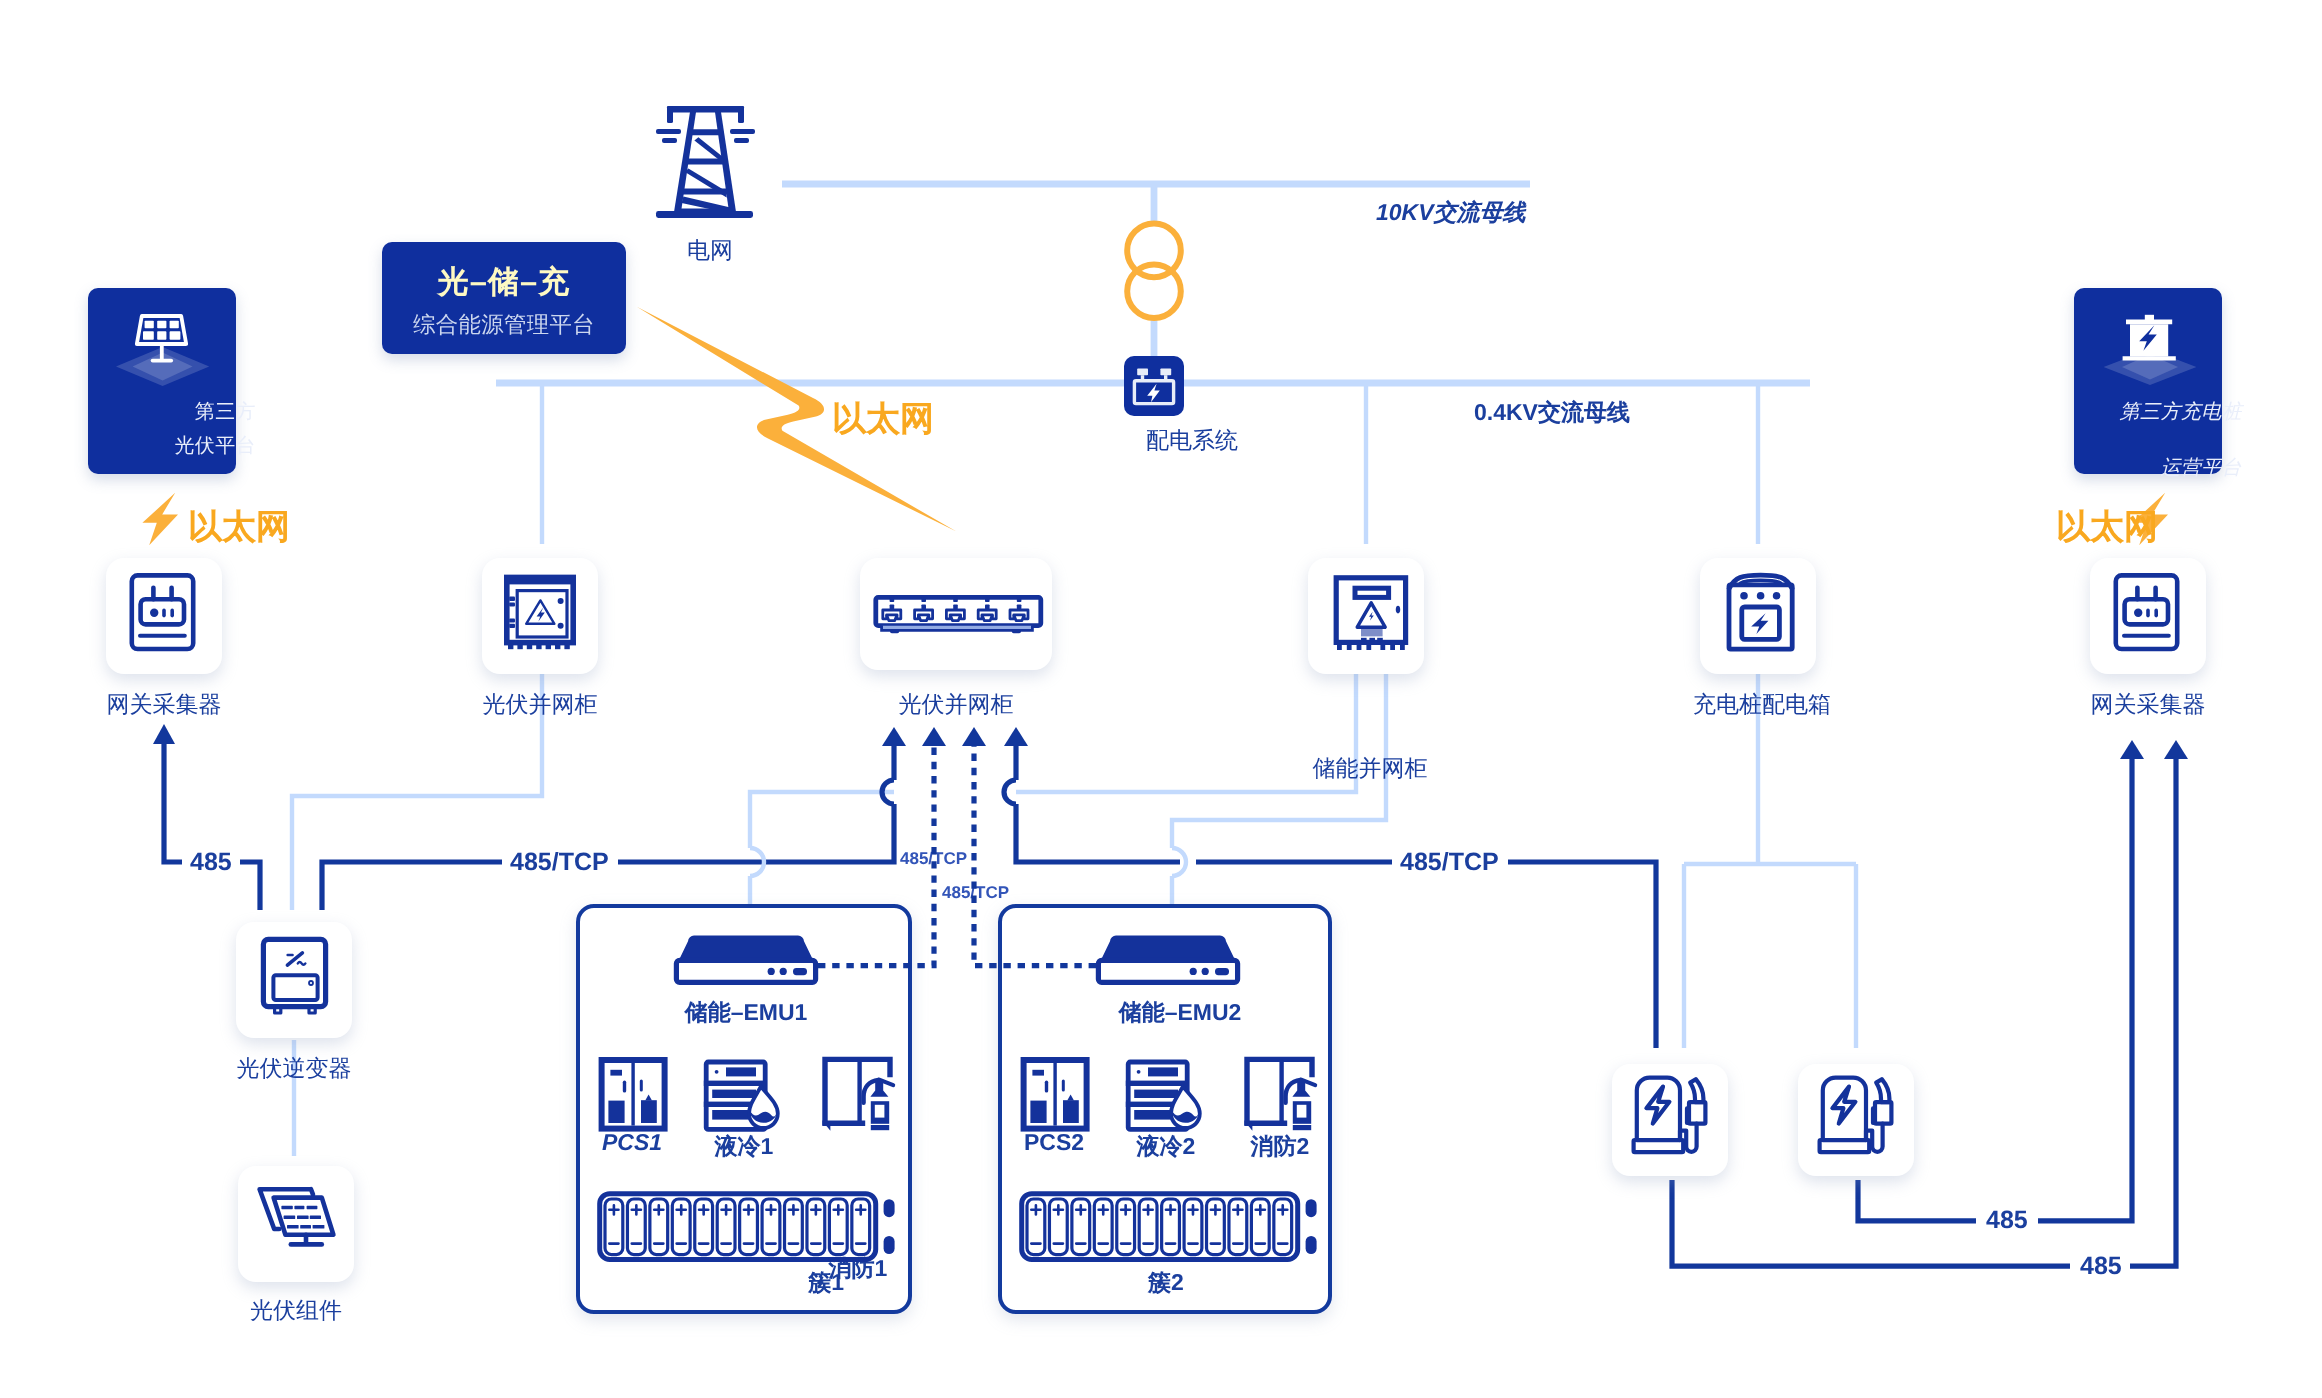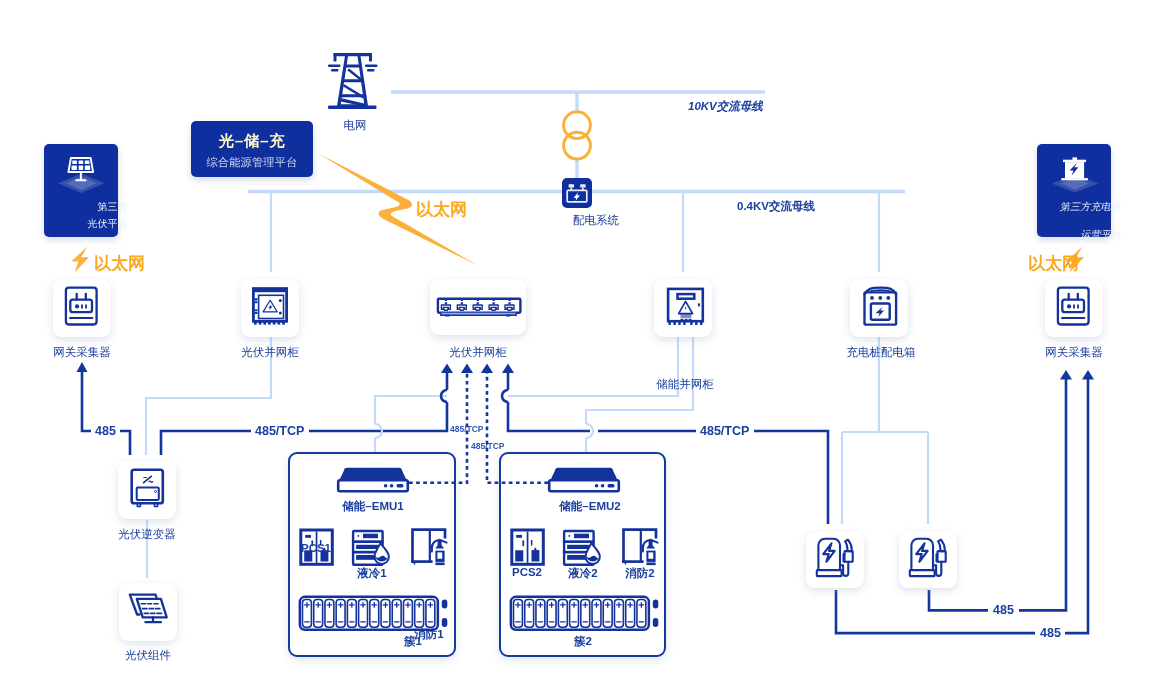--- a/index.html
+++ b/index.html
@@ -440,21 +440,21 @@
 <svg viewBox="0 0 50 46" style="position:absolute;left:294px;top:526px;width:50px;height:46px;">
     <rect x="6.8" y="4.0" width="31.5" height="34.3" fill="none" stroke="#14329b" stroke-width="3"></rect>
     <rect x="21.7" y="5.5" width="1.7" height="31.3" fill="#14329b"></rect>
     <rect x="11.2" y="8.9" width="5.8" height="2.9" fill="#14329b"></rect>
     <rect x="17.4" y="14.3" width="1.7" height="6" rx="0.85" fill="#14329b"></rect>
     <rect x="10.2" y="24.3" width="8.1" height="11.2" fill="#14329b"></rect>
     <rect x="25.9" y="13.8" width="1.5" height="5.9" rx="0.75" fill="#14329b"></rect>
     <path d="M30.3 21.2 L32.0 24.2 L28.6 24.2 Z" fill="#14329b"></path>
     <rect x="26.5" y="24.1" width="7.9" height="11.4" fill="#14329b"></rect>
   </svg>
-<div class="ilabel" style="left:266px;top:542px;width:100px;">PCS1</div>
+<div class="ilabel" style="left:266px;top:566px;width:100px;font-style:italic;">PCS1</div>
 
 <svg viewBox="0 0 48 42" style="position:absolute;left:346px;top:528px;width:48px;height:42px;">
     <rect x="7.1" y="3.0" width="29.5" height="33.7" rx="1" fill="none" stroke="#14329b" stroke-width="2.4"></rect>
     <rect x="5.9" y="12.3" width="31.5" height="2.7" fill="#14329b"></rect>
     <rect x="5.9" y="22.8" width="31.5" height="2.7" fill="#14329b"></rect>
     <circle cx="12.3" cy="7.9" r="0.95" fill="#14329b"></circle>
     <rect x="17" y="5.7" width="15" height="4.5" fill="#14329b"></rect>
     <rect x="10.1" y="16.8" width="21.9" height="4.2" fill="#14329b"></rect>
     <rect x="10.1" y="27" width="18.3" height="4.8" fill="#14329b"></rect>
     <path d="M34.4 15.3 C 39.6 21.3 42.9 24.5 42.9 28.8 A 7.2 7.2 0 0 1 28.5 28.8 C 28.5 24.5 31.1 21.3 34.4 15.3 Z" fill="#ffffff" stroke="#14329b" stroke-width="1.9" stroke-linejoin="round"></path>

